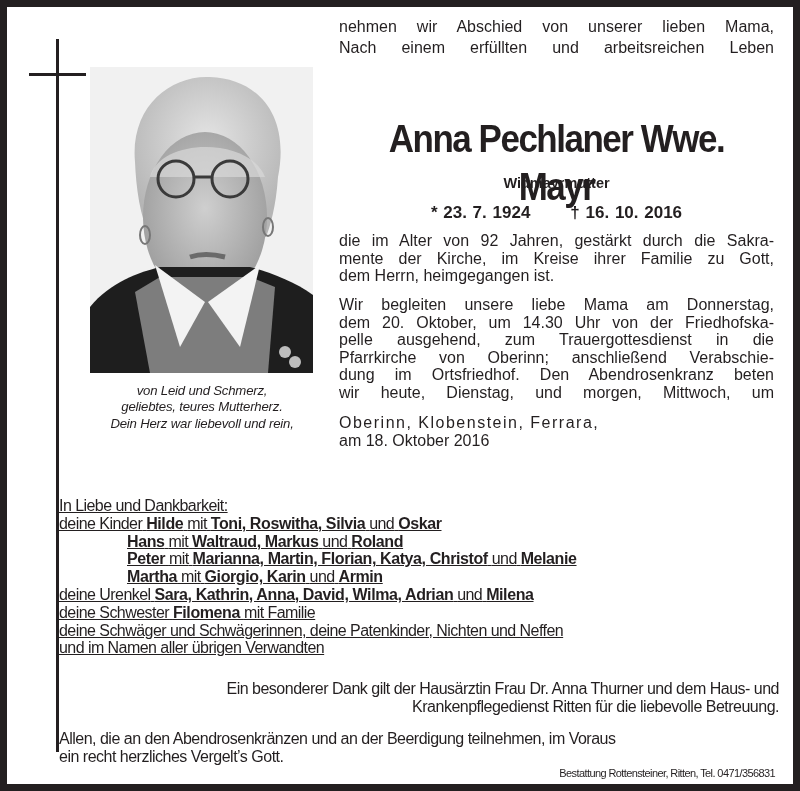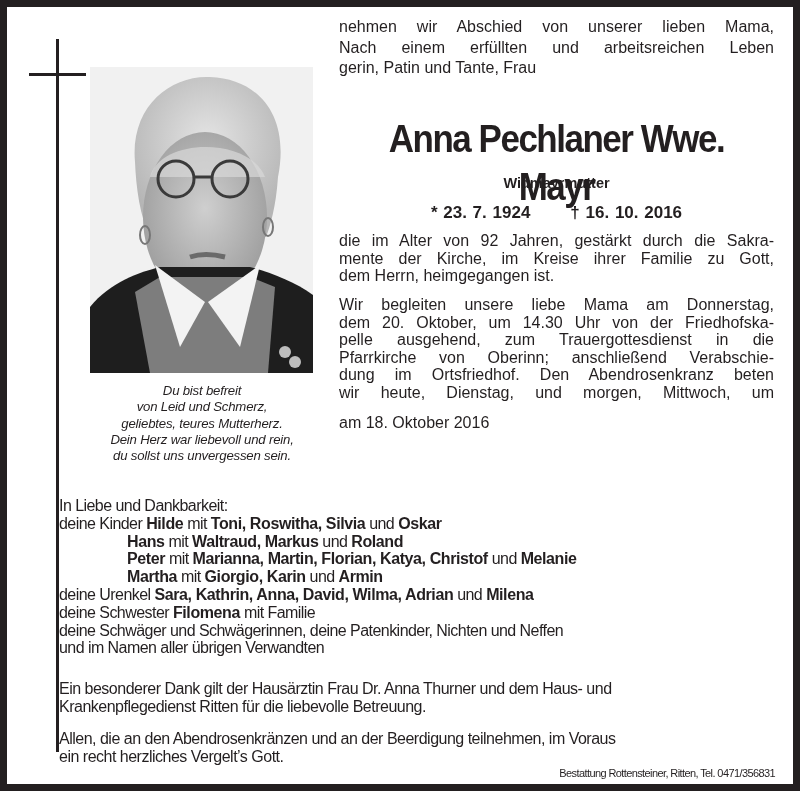--- a/index.html
+++ b/index.html
@@ -49,28 +49,28 @@
   .para span.e { display:block; text-align:left; }
   .p1 { top:231px; }
   .p2 { top:296px; }
   .place { position:absolute; left:339px; top:414px; width:435px; font-size:16px; line-height:17.5px; }
   .place .spaced { letter-spacing:1.5px; display:block; }
 
   .family {
     position:absolute; left:59px; top:497px; width:720px;
     font-size:16px; line-height:17.8px; letter-spacing:-0.55px;
   }
-  .family .row { white-space:nowrap; }
+  .family .row { white-space:nowrap;text-decoration:underline; }
   .family .indent { padding-left:68px; }
   .family b { font-weight:bold; letter-spacing:-0.4px; }
 
   .thanks {
     position:absolute; left:59px; width:720px; font-size:16px; line-height:18px; letter-spacing:-0.5px;
   }
-  .t1 { top:680px; }
+  .t1 { top:680px;text-align:right; }
   .t2 { top:730px; }
   .footer {
     position:absolute; right:24px; top:767px; font-size:11px; letter-spacing:-0.6px; line-height:13px;
   }
 </style>
 </head>
 <body>
 
 <div class="sheet">
 
@@ -104,31 +104,28 @@
       <path d="M0 240 C20 215 50 205 70 200 L160 200 C180 205 205 215 223 228 L223 306 L0 306 Z" fill="#1e1e1e"></path>
       <path d="M45 225 L70 210 L160 210 L185 220 L178 306 L60 306 Z" fill="#7d7d7d"></path>
       <path d="M65 198 L115 235 L90 280 Z" fill="#f3f3f3"></path>
       <path d="M170 198 L118 235 L150 280 Z" fill="#f3f3f3"></path>
       <circle cx="195" cy="285" r="6" fill="#bdbdbd"></circle>
       <circle cx="205" cy="295" r="6" fill="#bdbdbd"></circle>
     </svg>
   </div>
 
   <div class="poem" style="left:77px; top:376px;">
-    <div>Du bist befreit</div>
     <div>von Leid und Schmerz,</div>
     <div>geliebtes, teures Mutterherz.</div>
     <div>Dein Herz war liebevoll und rein,</div>
-    <div>du sollst uns unvergessen sein.</div>
   </div>
 
   <div class="col-right intro" style="position:absolute; left:332px; top:10px;">
     <span class="l">nehmen wir Abschied von unserer lieben Mama,</span>
     <span class="l">Nach einem erfüllten und arbeitsreichen Leben</span>
-    <span class="last">gerin, Patin und Tante, Frau</span>
   </div>
 
   <div class="name" style="left:332px; top:108px;">Anna Pechlaner Wwe. Mayr</div>
   <div class="subname" style="left:332px; top:167px;">Widmayrmutter</div>
   <div class="dates" style="left:332px; top:194px;">
     <span>* 23. 7. 1924</span><span class="gap"></span><span>† 16. 10. 2016</span>
   </div>
 
   <div class="para p1" style="left:332px; top:225px;">
     <span class="j">die im Alter von 92 Jahren, gestärkt durch die Sakra-</span>
@@ -139,20 +136,21 @@
   <div class="para p2" style="left:332px; top:289px;">
     <span class="j">Wir begleiten unsere liebe Mama am Donnerstag,</span>
     <span class="j">dem 20. Oktober, um 14.30 Uhr von der Friedhofska-</span>
     <span class="j">pelle ausgehend, zum Trauergottesdienst in die</span>
     <span class="j">Pfarrkirche von Oberinn; anschließend Verabschie-</span>
     <span class="j">dung im Ortsfriedhof. Den Abendrosenkranz beten</span>
     <span class="j">wir heute, Dienstag, und morgen, Mittwoch, um</span>
   </div>
 
   <div class="place" style="left:332px; top:407px;">
+    <span class="spaced">Oberinn, Klobenstein, Ferrara,</span>
     <span>am 18. Oktober 2016</span>
   </div>
 
   <div class="family" style="left:52px; top:490px;">
     <div class="row">In Liebe und Dankbarkeit:</div>
     <div class="row">
       <span>deine Kinder</span>
       <b>Hilde</b>
       <span>mit</span>
       <b>Toni, Roswitha, Silvia</b>

